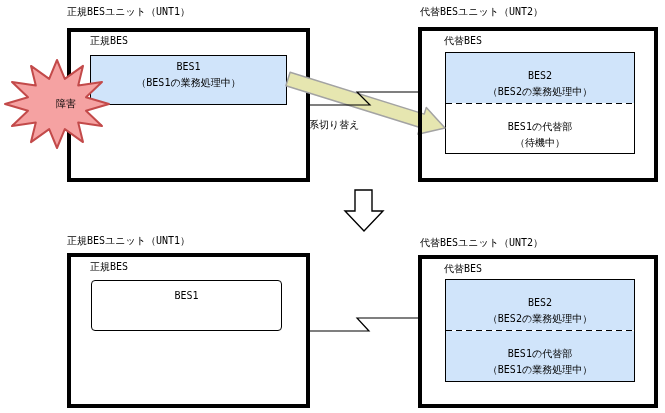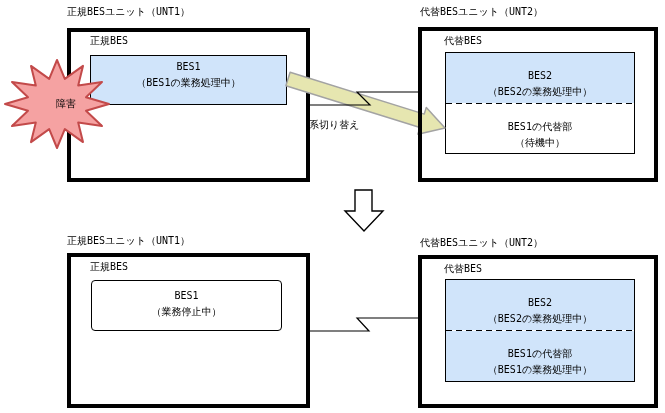--- a/index.html
+++ b/index.html
@@ -63,21 +63,20 @@
   </div>
 
   <div class="unit-title" style="left:67px;top:233px;">正規BESユニット（UNT1）</div>
 
   <div class="unit-box" style="left:67px;top:253px;width:243px;height:155px;"></div>
 
   <div class="subtitle" style="left:90px;top:259px;">正規BES</div>
 
   <div class="inner-box fill-plain rounded" style="left:91px;top:280px;width:191px;height:51px;padding-top:7px;">
     <div class="ln">BES1</div>
-    <div class="ln">（業務停止中）</div>
   </div>
 
   <div class="unit-title" style="left:420px;top:235px;">代替BESユニット（UNT2）</div>
 
   <div class="unit-box" style="left:418px;top:255px;width:240px;height:153px;"></div>
 
   <div class="subtitle" style="left:444px;top:261px;">代替BES</div>
 
   <div class="inner-box" style="left:445px;top:279px;width:190px;height:103px;">
     <div class="half fill-active" style="height:50px;">

